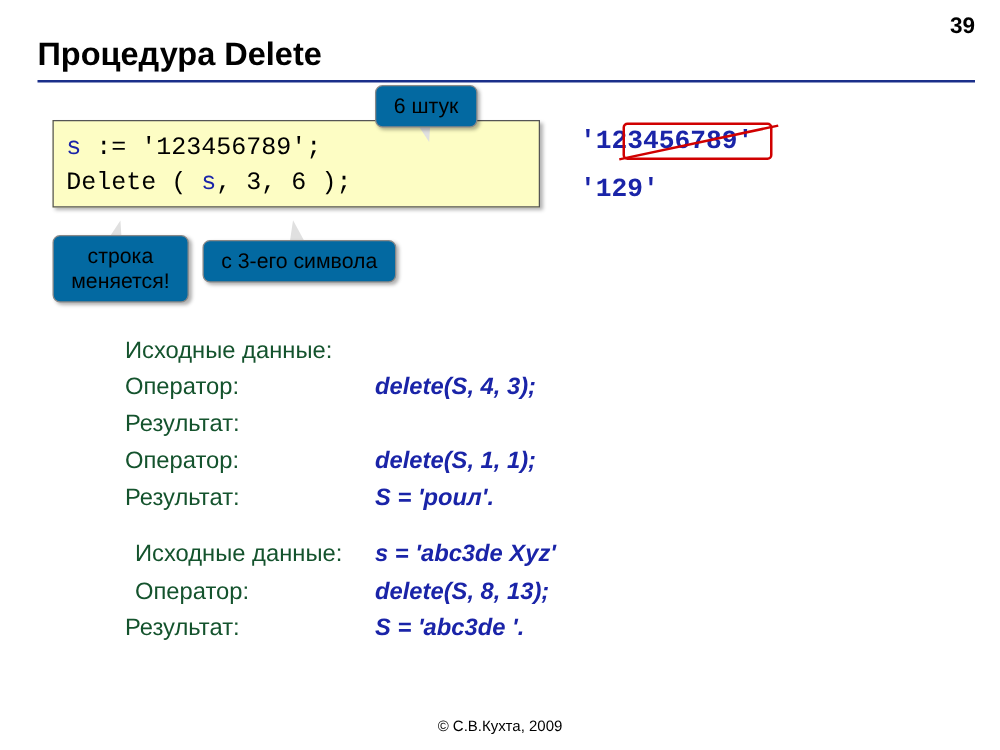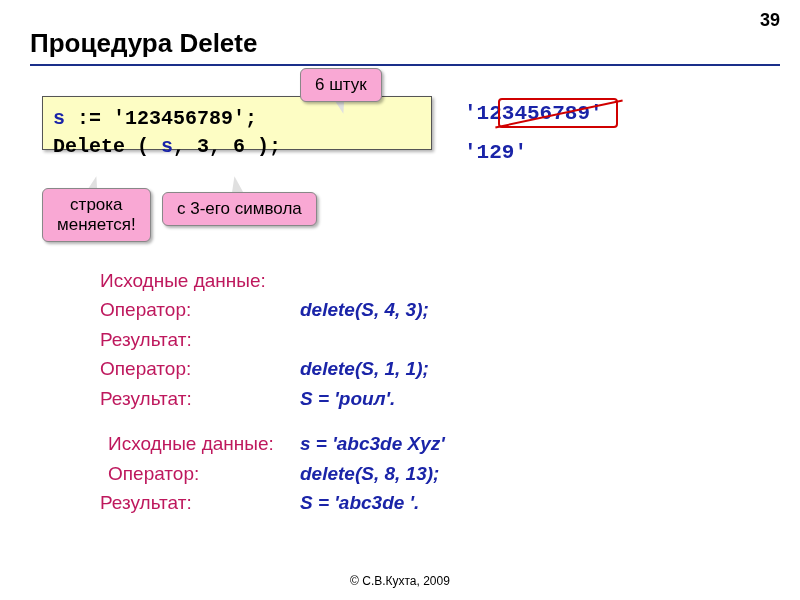--- a/index.html
+++ b/index.html
@@ -31,37 +31,37 @@
     left: 30px;
     right: 20px;
     height: 2px;
     background: #1a2f8a;
   }
   .codebox {
     position: absolute;
     top: 96px;
     left: 42px;
     width: 390px;
-    height: 54px;
+    height: 70px;
     background: #fdfdc4;
     border: 1px solid #555;
     box-shadow: 2px 2px 3px rgba(0,0,0,0.3);
     padding: 8px 10px;
     font-family: "Courier New", monospace;
-    font-weight: bold;
+    font-weight: normal;
     font-size: 20px;
     line-height: 1.4;
   }
   .tok-s { color: #1a24a8; }
   .tok-rest { color: #000; }
   .tok-num { color: #000; }
 
   .callout {
     position: absolute;
-    background: #f9a8d4;
+    background: #0369a1;
     border: 1px solid #888;
     border-radius: 6px;
     box-shadow: 2px 2px 3px rgba(0,0,0,0.3);
     padding: 6px 14px;
     font-size: 17px;
     text-align: center;
   }
   .callout-six { top: 68px; left: 300px; }
   .callout-strchange { top: 188px; left: 42px; }
   .callout-third { top: 192px; left: 162px; }
@@ -131,21 +131,21 @@
   }
 
   .examples {
     position: absolute;
     top: 266px;
     left: 100px;
     font-size: 19px;
     line-height: 1.55;
   }
   .examples .row { display: flex; }
-  .examples .label { width: 200px; color: #be185d; }
+  .examples .label { width: 200px; color: #14532d; }
   .examples .val { color: #1a24a8; font-weight: bold; font-style: italic; }
   .examples .block2 { margin-top: 16px; }
   .examples .block2 .label { padding-left: 8px; }
 
   .footer {
     position: absolute;
     bottom: 12px;
     left: 0; right: 0;
     text-align: center;
     font-size: 12px;

